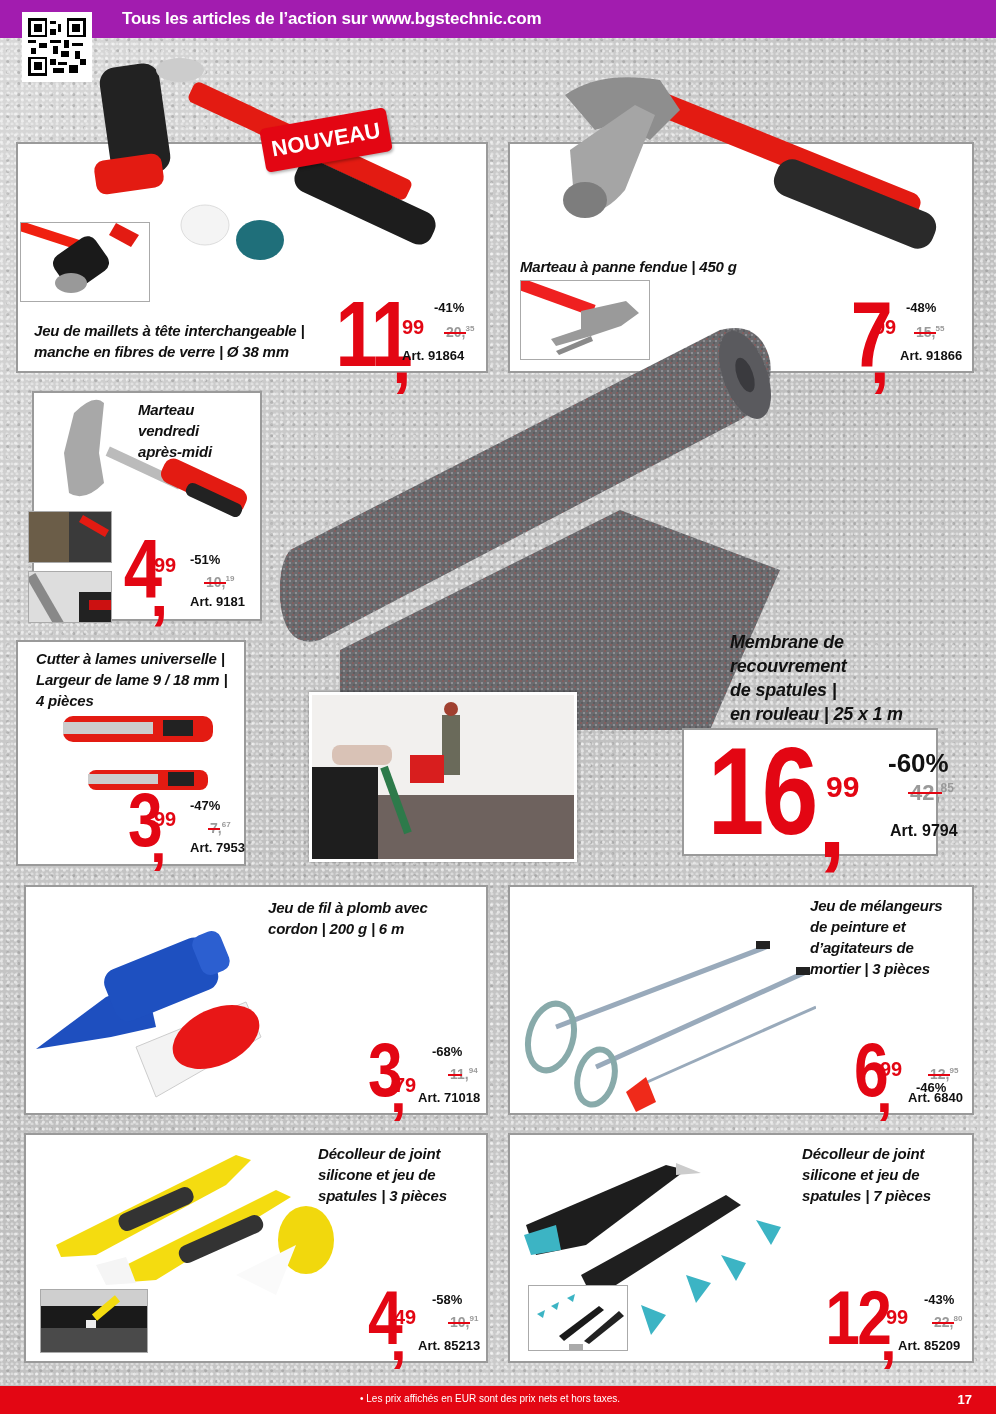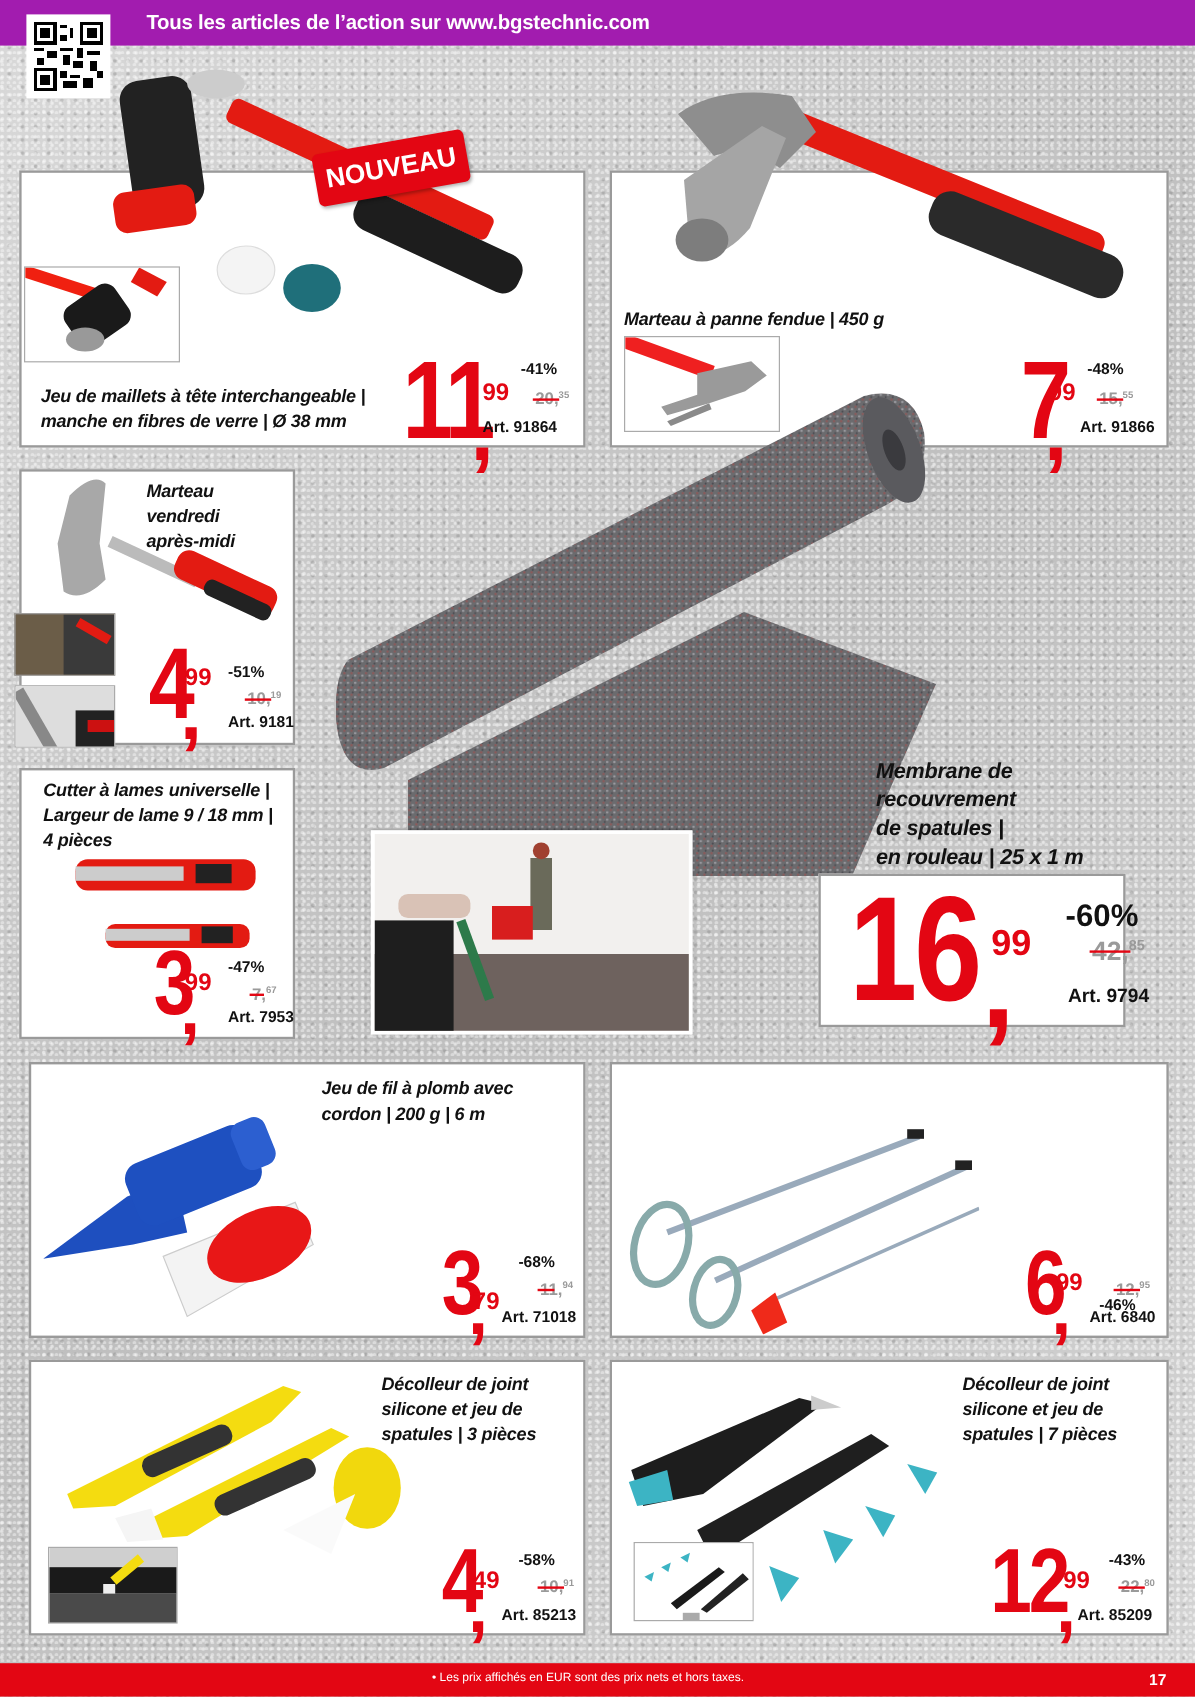--- a/index.html
+++ b/index.html
@@ -157,21 +157,21 @@
 </div>
 <div class="pricebox" style="left:830px; top:296px; width:150px; height:90px; z-index:6;">
   <span class="euros" style="right:90px; top:2px; font-size:92px;">7</span>
   <span class="comma" style="left:40px; top:28px; font-size:70px;">,</span>
   <span class="cents" style="left:44px; top:20px;">99</span>
   <span class="pct" style="left:76px; top:4px;">-48%</span>
   <span class="old" style="left:86px; top:28px;"><span class="strike"></span><span>15,</span><sup>55</sup></span>
   <span class="art" style="left:70px; top:52px;">Art. 91866</span>
 </div>
 
-<div class="card" style="left:16px; top:391px; width:230px; height:230px;">
+<div class="card" style="left:32px; top:391px; width:230px; height:230px;">
   <div class="desc" style="left:104px; top:6px;">
     <div>Marteau</div>
     <div>vendredi</div>
     <div>après-midi</div>
   </div>
   <div class="img" style="left:10px; top:0; width:210px; height:150px;">
     <svg width="210" height="150" viewBox="0 0 210 150">
       <rect x="60" y="70" width="80" height="10" fill="#bbb" transform="rotate(25 100 75)"></rect>
       <rect x="115" y="80" width="90" height="26" rx="10" fill="#e31b12" transform="rotate(25 160 93)"></rect>
       <rect x="140" y="100" width="60" height="14" rx="6" fill="#222" transform="rotate(25 170 107)"></rect>
@@ -292,20 +292,26 @@
 <div class="pricebox" style="left:350px; top:1040px; width:140px; height:90px; z-index:6;">
   <span class="euros" style="right:90px; top:0; font-size:76px;">3</span>
   <span class="comma" style="left:40px; top:22px; font-size:60px;">,</span>
   <span class="cents" style="left:44px; top:18px;margin-top:16px;">79</span>
   <span class="pct" style="left:82px; top:4px;">-68%</span>
   <span class="old" style="left:100px; top:26px;"><span class="strike" style="width:14px;"></span><span>11,</span><sup>94</sup></span>
   <span class="art" style="left:68px; top:50px;">Art. 71018</span>
 </div>
 
 <div class="card" style="left:508px; top:885px; width:466px; height:230px;">
+  <div class="desc" style="left:300px; top:8px;">
+    <div>Jeu de mélangeurs</div>
+    <div>de peinture et</div>
+    <div>d’agitateurs de</div>
+    <div>mortier | 3 pièces</div>
+  </div>
   <div class="img" style="left:6px; top:50px; width:300px; height:175px;">
     <svg width="300" height="175" viewBox="0 0 300 175">
       <line x1="40" y1="90" x2="250" y2="10" stroke="#9ab" stroke-width="5"></line>
       <line x1="80" y1="130" x2="290" y2="35" stroke="#9ab" stroke-width="5"></line>
       <line x1="120" y1="150" x2="300" y2="70" stroke="#9ab" stroke-width="3"></line>
       <ellipse cx="35" cy="100" rx="22" ry="34" fill="none" stroke="#8aa" stroke-width="6" transform="rotate(15 35 100)"></ellipse>
       <ellipse cx="80" cy="140" rx="18" ry="28" fill="none" stroke="#8aa" stroke-width="6" transform="rotate(15 80 140)"></ellipse>
       <path d="M110 155 L130 140 L140 165 L120 175 Z" fill="#ef2a1a"></path>
       <rect x="240" y="4" width="14" height="8" fill="#222"></rect>
       <rect x="280" y="30" width="14" height="8" fill="#222"></rect>

